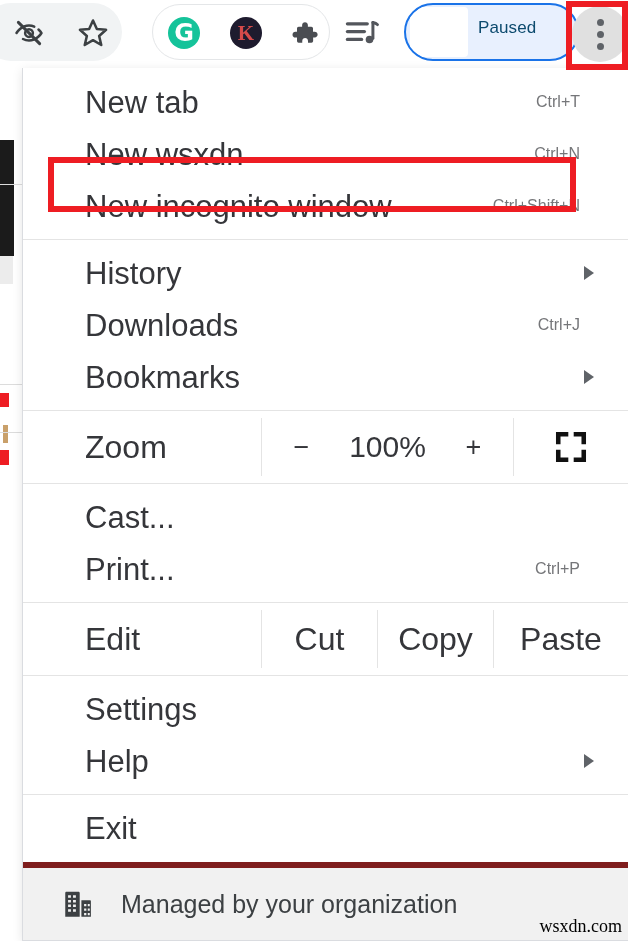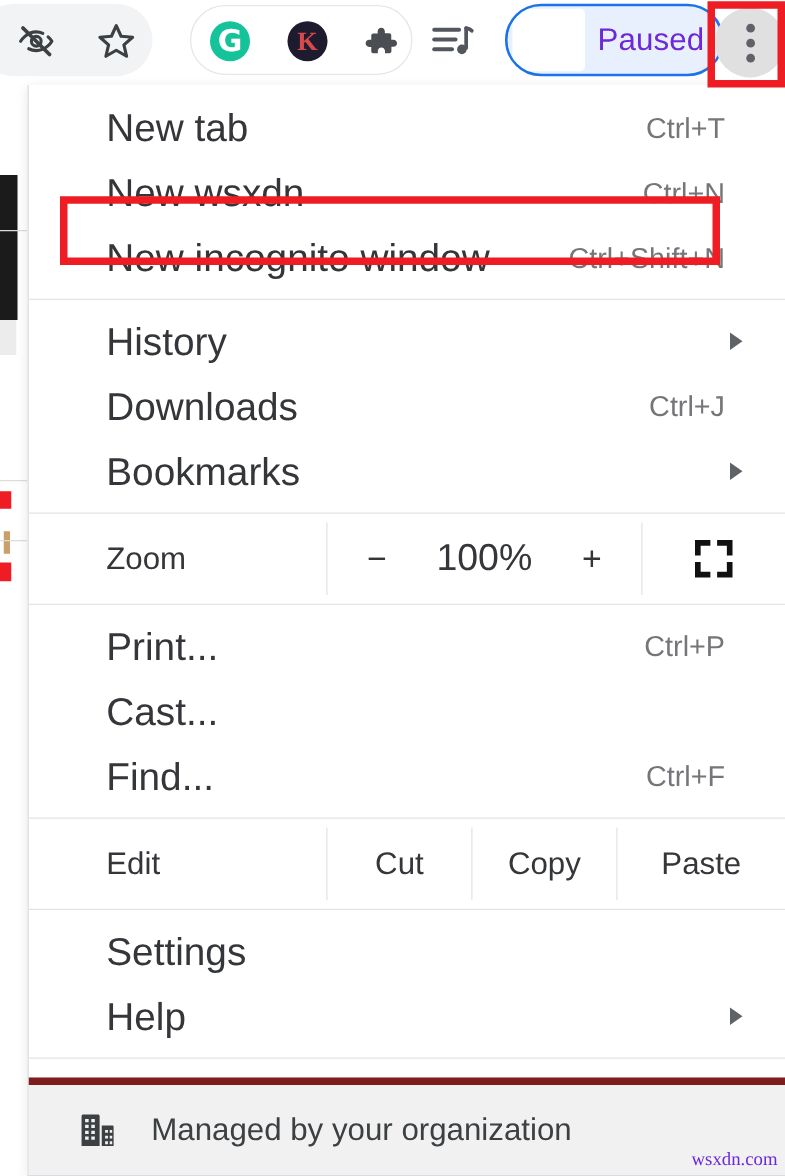--- a/index.html
+++ b/index.html
@@ -152,22 +152,22 @@
     position: absolute;
     left: 4px; top: 2px;
     width: 58px; height: 50px;
     background: #ffffff;
     border-radius: 4px;
   }
   #paused-label {
     position: absolute;
     left: 72px;
     top: 13px;
-    font-size: 25px;
-    color: #6d28d9;
+    font-size: 17px;
+    color: #0c4a6e;
     letter-spacing: 0.1px;
   }
 
   #menu-button {
     position: absolute;
     left: 572px; top: 6px;
     width: 56px; height: 56px;
     border-radius: 50%;
     background: #e0e0e0;
     display: flex;
@@ -222,21 +222,21 @@
     padding: 0 26px 0 62px;
     box-sizing: border-box;
   }
   .menu-item .label {
     font-size: 31px;
     color: #35363a;
     line-height: 1;
   }
   .menu-item .accel {
     margin-left: auto;
-    font-size: 23px;
+    font-size: 16px;
     color: #757679;
     line-height: 1;
     padding-right: 22px;
   }
   .menu-item .arrow {
     margin-left: auto;
     width: 0; height: 0;
     border-left: 10px solid #5f6368;
     border-top: 7px solid transparent;
     border-bottom: 7px solid transparent;
@@ -261,21 +261,21 @@
     justify-content: center;
     border-left: 1px solid #e4e4e4;
     box-sizing: border-box;
   }
   .row-split .cell.first {
     border-left: none;
     justify-content: flex-start;
     padding-left: 62px;
   }
   .row-split .cell span {
-    font-size: 25px;
+    font-size: 32px;
     color: #35363a;
     line-height: 1;
   }
 
   
   #zoom-row .zoom-label-cell { width: 238px; }
   #zoom-row .zoom-ctrl-cell  { width: 252px; gap: 0; }
   #zoom-row .zoom-full-cell  { flex: 1; }
   .zoom-minus, .zoom-plus {
     font-size: 27px;
@@ -314,22 +314,22 @@
   #managed-footer .label {
     font-size: 25px;
     color: #3c4043;
     margin-left: 26px;
     line-height: 1;
   }
 
   #watermark {
     position: absolute;
     right: 6px; bottom: 4px;
-    font-size: 15px;
-    color: #6d28d9;
+    font-size: 18px;
+    color: #000000;
     z-index: 40;
     font-family: "Liberation Serif", serif;
   }
 </style>
 </head>
 <body>
 
 <div id="page-backdrop">
   <div class="backdrop-dark"></div>
   <div class="backdrop-gray"></div>
@@ -453,32 +453,28 @@
         <polyline points="15.5,3 21,3 21,8.5"></polyline>
         <polyline points="21,15.5 21,21 15.5,21"></polyline>
         <polyline points="8.5,21 3,21 3,15.5"></polyline>
       </svg>
     </div>
   </div>
 
   <div class="menu-sep"></div>
 
   <div class="menu-item">
+    <span class="label">Cast...</span>
+  </div>
+
+  <div class="menu-item">
     <span class="label">Print...</span>
     <span class="accel">Ctrl+P</span>
   </div>
 
-  <div class="menu-item">
-    <span class="label">Cast...</span>
-  </div>
-
-  <div class="menu-item">
-    <span class="label">Find...</span>
-    <span class="accel">Ctrl+F</span>
-  </div>
 
 
   <div class="menu-sep"></div>
 
   <div class="row-split" id="edit-row">
     <div class="cell first edit-label-cell">
       <span>Edit</span>
     </div>
     <div class="cell edit-cut-cell">
       <span>Cut</span>

